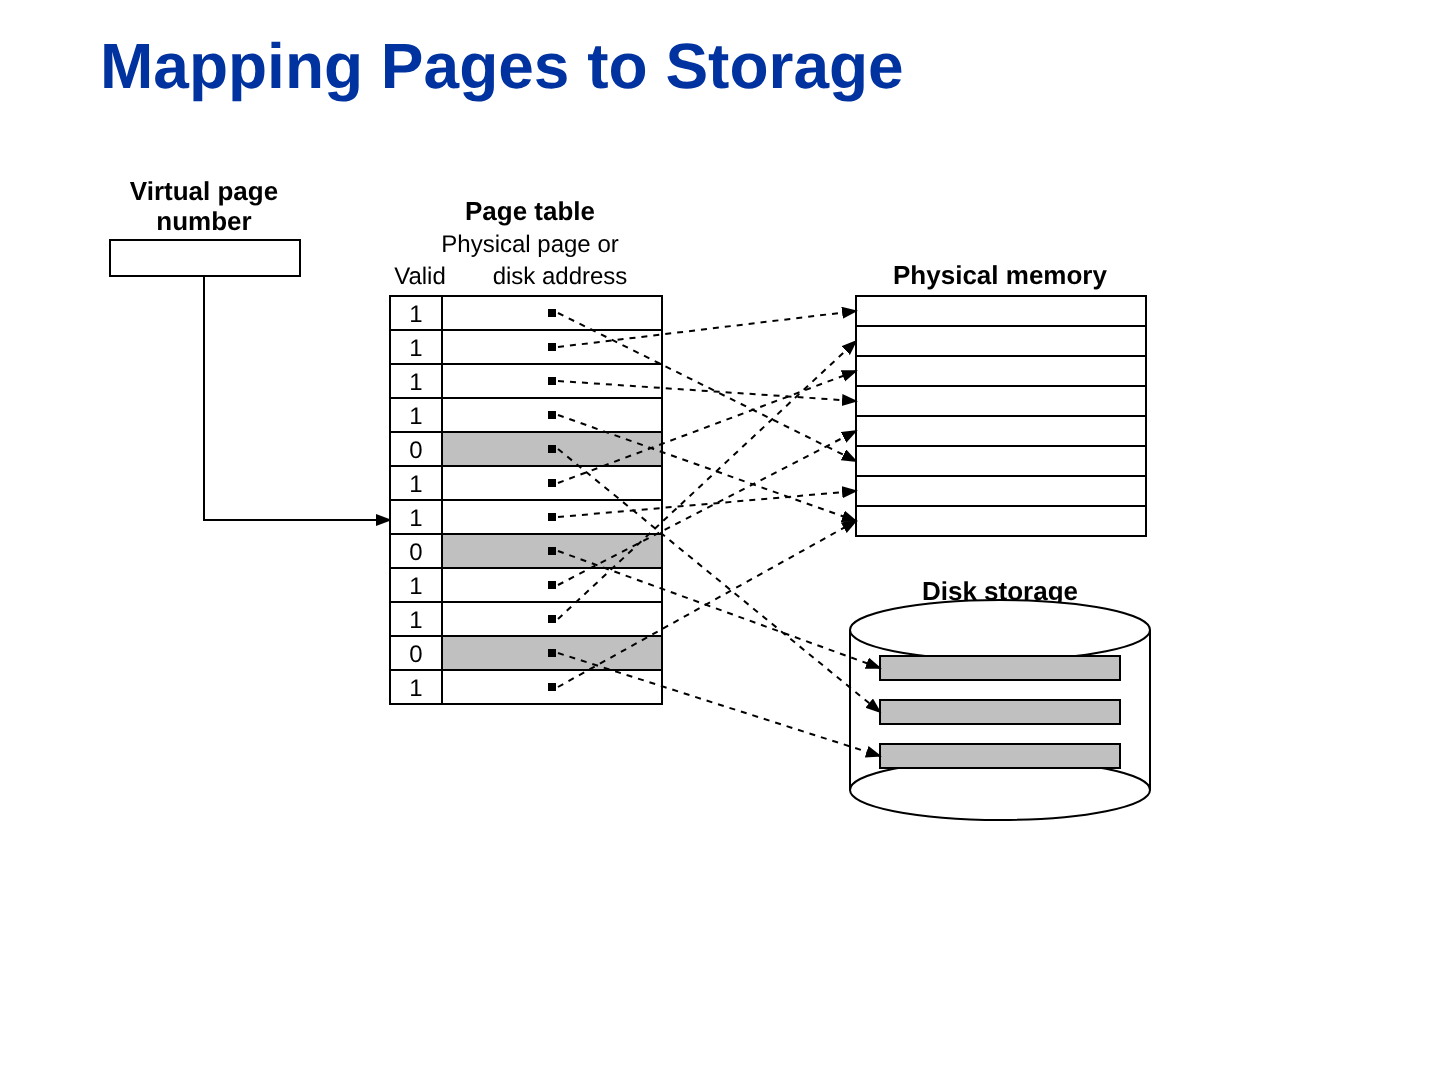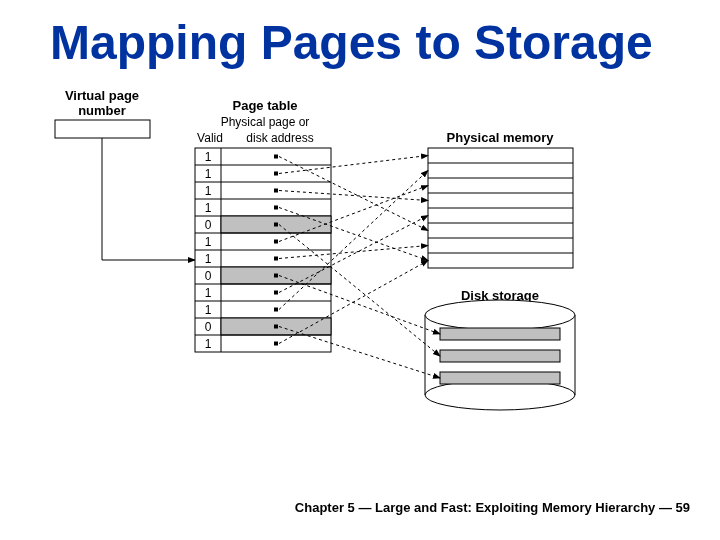--- a/index.html
+++ b/index.html
@@ -1,17 +1,17 @@
 <!DOCTYPE html>
 <html><head>
 <meta charset="utf-8">
 <style>
   html,body{margin:0;padding:0;width:720px;height:540px;background:#fff;font-family:Arial,Helvetica,sans-serif;overflow:hidden}
   .slide{position:relative;width:720px;height:540px}
-  .title{position:absolute;left:50px;top:15px;font-size:48px;font-weight:bold;color:#0033a0}
+  .title{position:absolute;left:50px;top:15px;font-size:32px;font-weight:bold;color:#0033a0}
   .footer{position:absolute;right:30px;bottom:25px;font-size:13px;font-weight:bold;color:#000}
   svg{position:absolute;left:0;top:0}
   .lbl{font-family:Arial,Helvetica,sans-serif;font-weight:bold;fill:#000}
   .lbl-sm{font-family:Arial,Helvetica,sans-serif;fill:#000}
   .box{fill:#fff;stroke:#000;stroke-width:1}
   .shade{fill:#c0c0c0;stroke:#000;stroke-width:1}
   .grid{stroke:#000;stroke-width:1;fill:none}
   .dash{stroke:#000;stroke-width:1;fill:none;stroke-dasharray:3 3}
   .solid{stroke:#000;stroke-width:1;fill:none}
   .dot{fill:#000}
@@ -114,14 +114,13 @@
         <path d="M279,241.5 L428,185.5" class="dash" marker-end="url(#ah)"></path>
         <path d="M279,258.5 L428,245.5" class="dash" marker-end="url(#ah)"></path>
         <path d="M279,275.5 L440,334" class="dash" marker-end="url(#ah)"></path>
         <path d="M279,292.5 L428,215.5" class="dash" marker-end="url(#ah)"></path>
         <path d="M279,309.5 L428,170.5" class="dash" marker-end="url(#ah)"></path>
         <path d="M279,326.5 L440,378" class="dash" marker-end="url(#ah)"></path>
         <path d="M279,343.5 L428,260.5" class="dash" marker-end="url(#ah)"></path>
       </g>
   </svg>
 
-  <div class="footer">Chapter 5 — Large and Fast: Exploiting Memory Hierarchy — 59</div>
 </div>
 
 </body></html>

